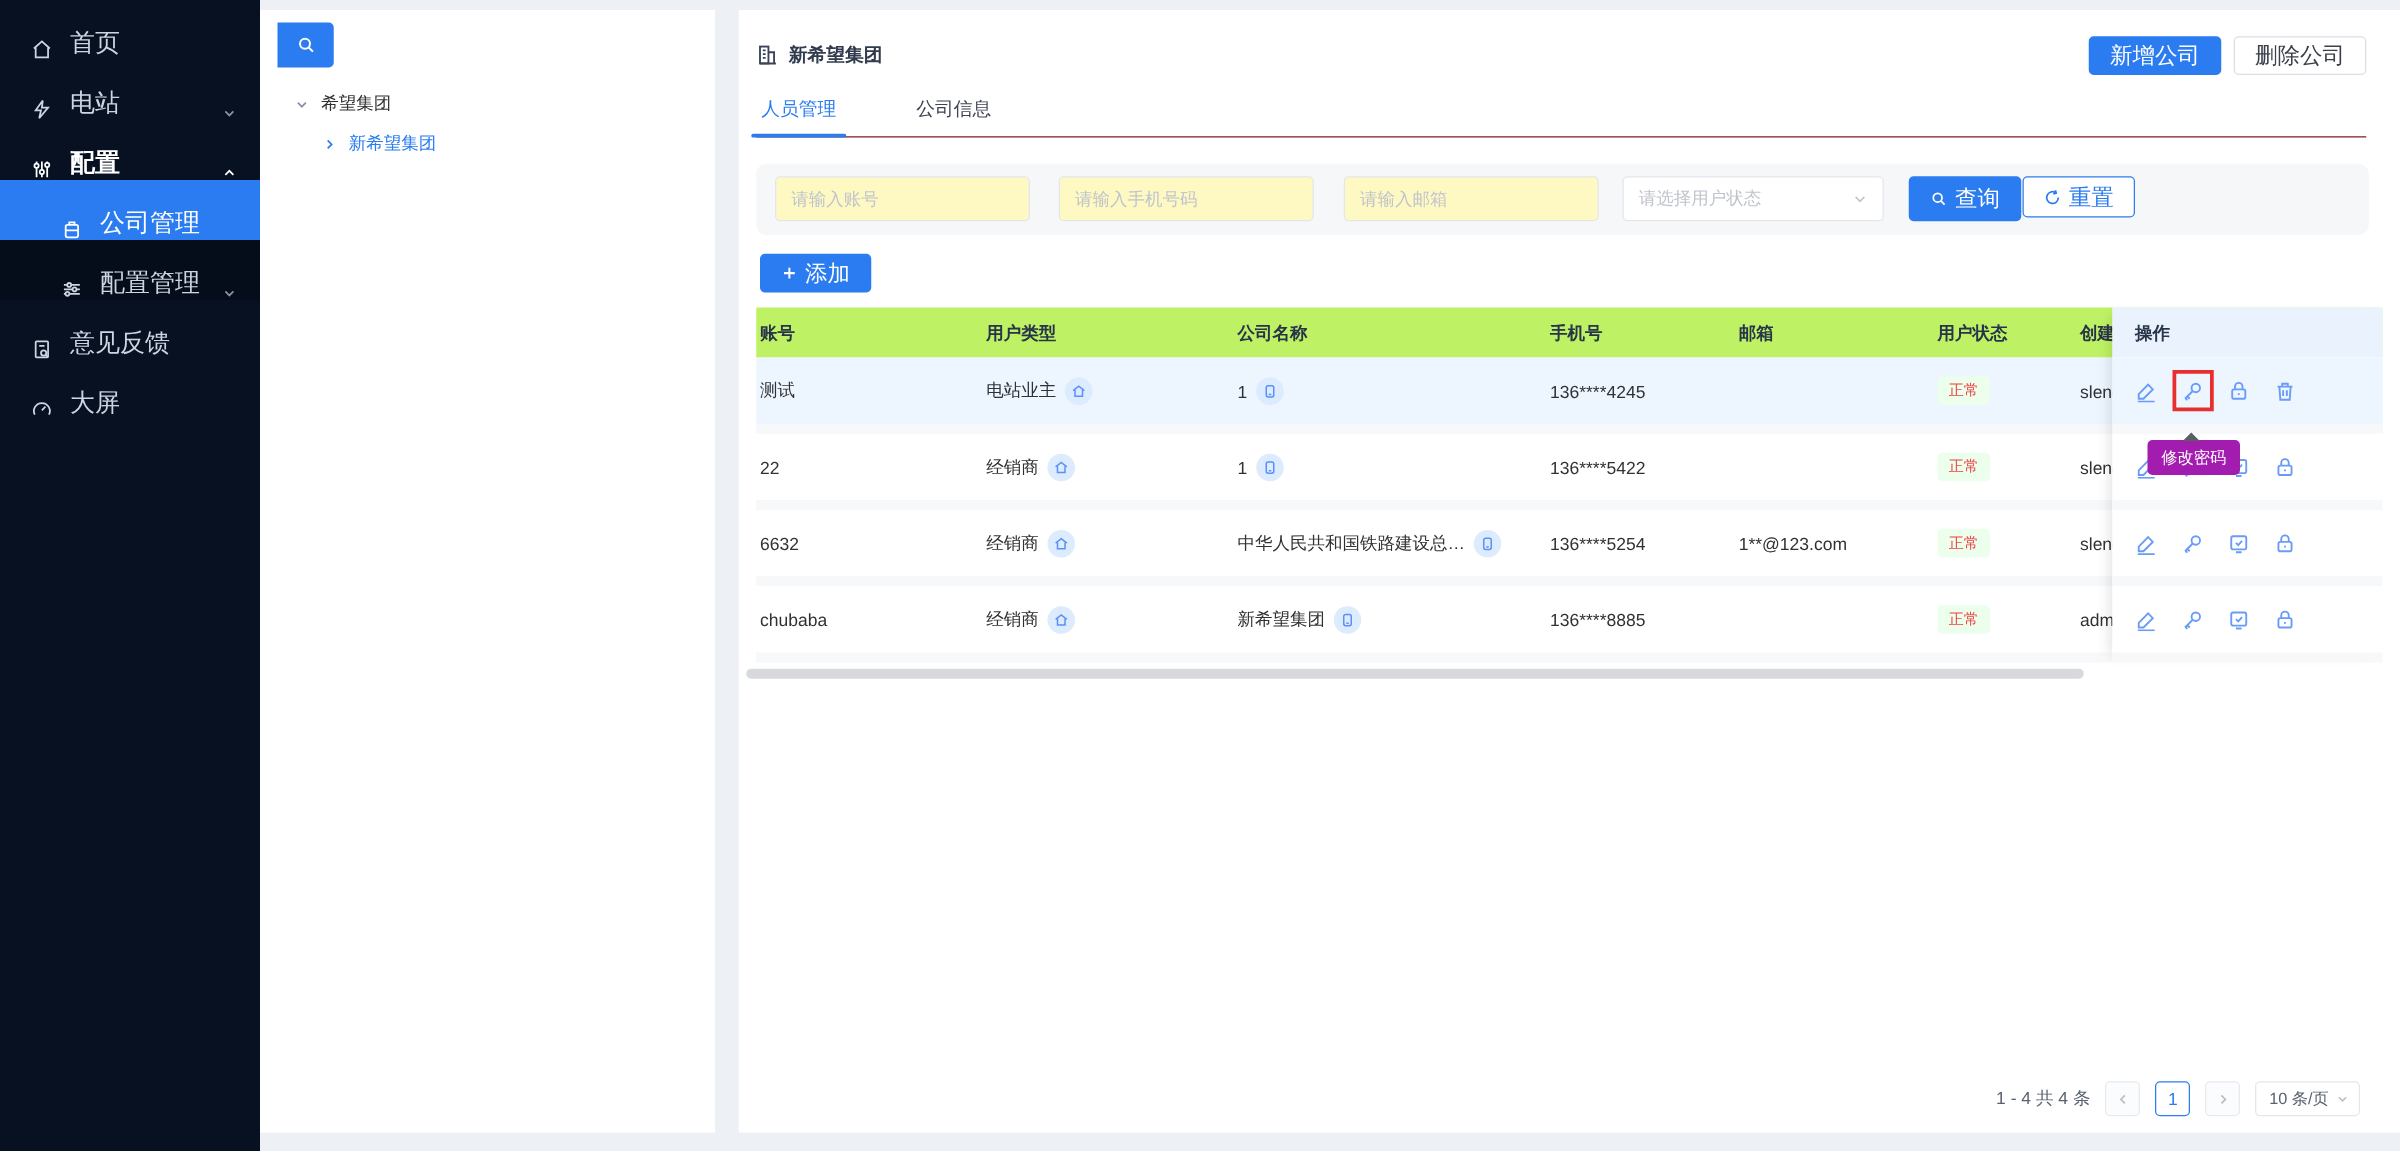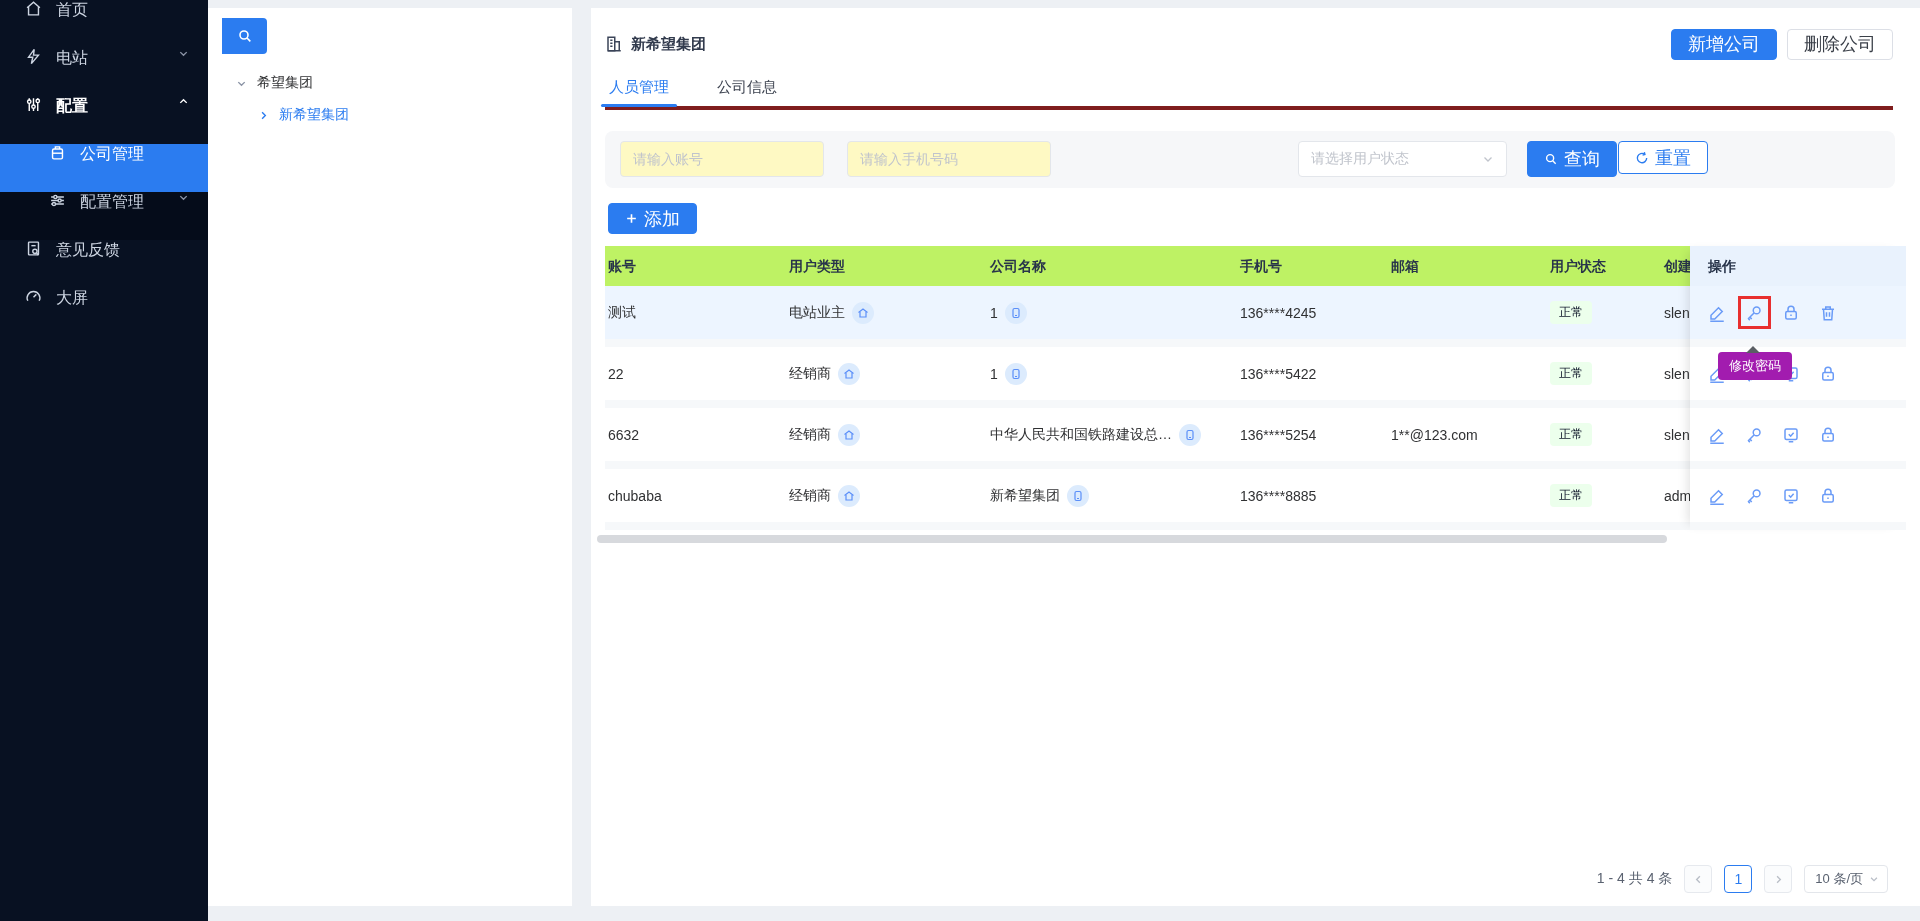--- a/index.html
+++ b/index.html
@@ -5,21 +5,21 @@
   * { margin:0; padding:0; box-sizing:border-box; }
   html,body { width:1920px; height:921px; }
   body {
     font-family:"Liberation Sans","DejaVu Sans",sans-serif;
     background:#edf0f4; color:#303133; font-size:14px;
     position:relative; overflow:hidden;
   }
 
   
   .sidebar { position:absolute; left:0; top:0; width:208px; height:921px; background:#081122; color:#cdd5e2; z-index:5; }
-  .side-item { height:48px; display:flex; align-items:flex-start; padding:0 16px 0 25px; gap:14px; font-size:16px; cursor:pointer; position:relative; }
+  .side-item { height:48px; display:flex; align-items:flex-end; padding:12px 16px 0 25px; gap:14px; font-size:20px; cursor:pointer; position:relative; }
   .side-item svg { flex:0 0 17px; }
   .side-item .lbl { flex:1; }
   .side-item .chev { color:#8a93a5; }
   .side-item.bold { color:#fff; font-weight:bold; }
   .submenu { background:#050c1a; }
   .submenu .side-item { padding-left:49px; }
   .side-item.active { background:#2b7cf0; color:#fff; }
 
   
   .tree-panel { position:absolute; left:208px; top:8px; width:364px; height:898px; background:#fff; }
@@ -36,21 +36,21 @@
   .card { position:absolute; left:591px; top:8px; width:1329px; height:898px; background:#fff; }
 
   .title-row { position:absolute; left:14px; top:20px; right:27px; height:32px; display:flex; align-items:center; }
   .page-title { font-size:15px; font-weight:bold; color:#323b4d; margin-left:8px; }
   .title-btns { margin-left:auto; display:flex; gap:10px; }
   .btn { border-radius:4px; font-size:18px; height:31px; padding:0 16px; cursor:pointer; display:inline-flex; align-items:center; gap:6px; }
   .btn-primary { background:#2b7cf0; border:1px solid #2b7cf0; color:#fff; }
   .btn-plain { background:#fff; border:1px solid #dcdfe6; color:#3a3f48; }
   .btn-outline { background:#fff; border:1px solid #2b7cf0; color:#2b7cf0; }
 
-  .tabs { position:absolute; left:14px; top:64px; right:27px; height:38px; border-bottom:4px solid #7f1d1d; display:flex; gap:40px; }
+  .tabs { position:absolute; left:14px; top:64px; right:27px; height:38px; border-bottom:1px solid #7f1d1d; display:flex; gap:56px; }
   .tab { font-size:15px; color:#3d4350; padding:6px 4px; cursor:pointer; position:relative; }
   .tab.active { color:#2b7cf0; }
   .tab.active::after { content:""; position:absolute; left:-4px; right:-4px; bottom:-1px; height:3px; background:#2b7cf0; border-radius:2px; }
 
   .filter-bar { position:absolute; left:14px; top:123px; width:1290px; height:57px; background:#f6f7f9; border-radius:8px; }
   .f-input { position:absolute; top:10px; height:36px; border:1px solid #e3e6eb; border-radius:4px; background:#fef9c3; padding:0 12px; font-size:14px; color:#303133; outline:none; }
   .f-input::placeholder { color:#c0c4cc; }
   .f-select { position:absolute; top:10px; height:36px; border:1px solid #e3e6eb; border-radius:4px; background:#fff; padding:0 12px; font-size:14px; color:#c0c4cc; display:flex; align-items:center; justify-content:space-between; cursor:pointer; }
 
   .add-btn { position:absolute; left:17px; top:195px;padding-left:16px; }
@@ -58,21 +58,21 @@
   
   .table { position:absolute; left:14px; top:238px; width:1301px; height:284px; }
   .thead { height:40px; background:#bef264; position:relative; font-weight:bold; color:#28344a; font-size:14px; }
   .th { position:absolute; top:0; line-height:40px; white-space:nowrap; }
   .trow { height:61px; border-bottom:8px solid #f6f8fa; position:relative; background:#fff; font-size:14px; }
   .trow.hl { background:#edf5ff; }
   .td { position:absolute; top:0; height:53px; display:flex; align-items:center; gap:7px; white-space:nowrap; }
   .c0{left:3px;} .c1{left:184px;} .c2{left:385px;} .c3{left:635px;} .c4{left:786px;} .c5{left:945px;} .c6{left:1059px;}
   .company-txt { max-width:190px; overflow:hidden; text-overflow:ellipsis; }
   .badge { width:22px; height:22px; border-radius:50%; background:#dcebfd; display:inline-flex; align-items:center; justify-content:center; cursor:pointer; }
-  .tag-ok { background:#ecffec; color:#0f172a; font-size:12px; padding:3px 9px; border-radius:4px; }
+  .tag-ok { background:#ecffec; color:#ef4444; font-size:12px; padding:3px 9px; border-radius:4px; }
 
   .sticky-col { position:absolute; top:0; left:1085px; width:216px; height:284px; background:#fff; box-shadow:-8px 0 10px -6px rgba(0,0,0,.12); z-index:2; }
   .sticky-head { height:40px; background:#e9f2fd; line-height:40px; padding-left:18px; font-weight:bold; color:#28344a; }
   .sticky-row { height:61px; border-bottom:8px solid #f6f8fa; background:#fff; display:flex; align-items:center; padding-left:18px; gap:19px; position:relative; }
   .sticky-row.hl { background:#edf5ff; }
   .act { width:18px; height:18px; display:inline-flex; cursor:pointer; }
 
   .red-box { position:absolute; left:48px; top:10px; width:33px; height:33px; border:3px solid #e82f2f; }
   .tooltip { position:absolute; left:28px; top:106px; background:#a21caf; color:#fff; font-size:13px; padding:5px 11px; border-radius:4px; white-space:nowrap; z-index:6; }
   .tooltip::before { content:""; position:absolute; left:28px; top:-6px; border-left:7px solid transparent; border-right:7px solid transparent; border-bottom:7px solid #5a5e64; }
@@ -201,20 +201,21 @@
   </div>
 
   <div class="tabs">
     <div class="tab active">人员管理</div>
     <div class="tab">公司信息</div>
   </div>
 
   <div class="filter-bar">
     <input class="f-input" style="left: 15px; width: 204px;" type="text" placeholder="请输入账号">
     <input class="f-input" style="left: 242px; width: 204px;" type="text" placeholder="请输入手机号码">
+    <input class="f-input" style="left: 470px; width: 204px;" type="text" placeholder="请输入邮箱">
     <div class="f-select" style="left:693px; width:209px;">
       <span>请选择用户状态</span>
       <svg width="12" height="12" viewBox="0 0 24 24" fill="none" stroke="#c0c4cc" stroke-width="2.6">
           <path d="M5 9 L12 16 L19 9"></path>
         </svg>
     </div>
     <button class="btn btn-primary" style="position:absolute; left:922px; top:10px; height:36px;">
       <svg width="14" height="14" viewBox="0 0 24 24" fill="none" stroke="#fff" stroke-width="2.4">
           <circle cx="10.5" cy="10.5" r="6"></circle>
           <path d="M15 15 L20 20"></path>

